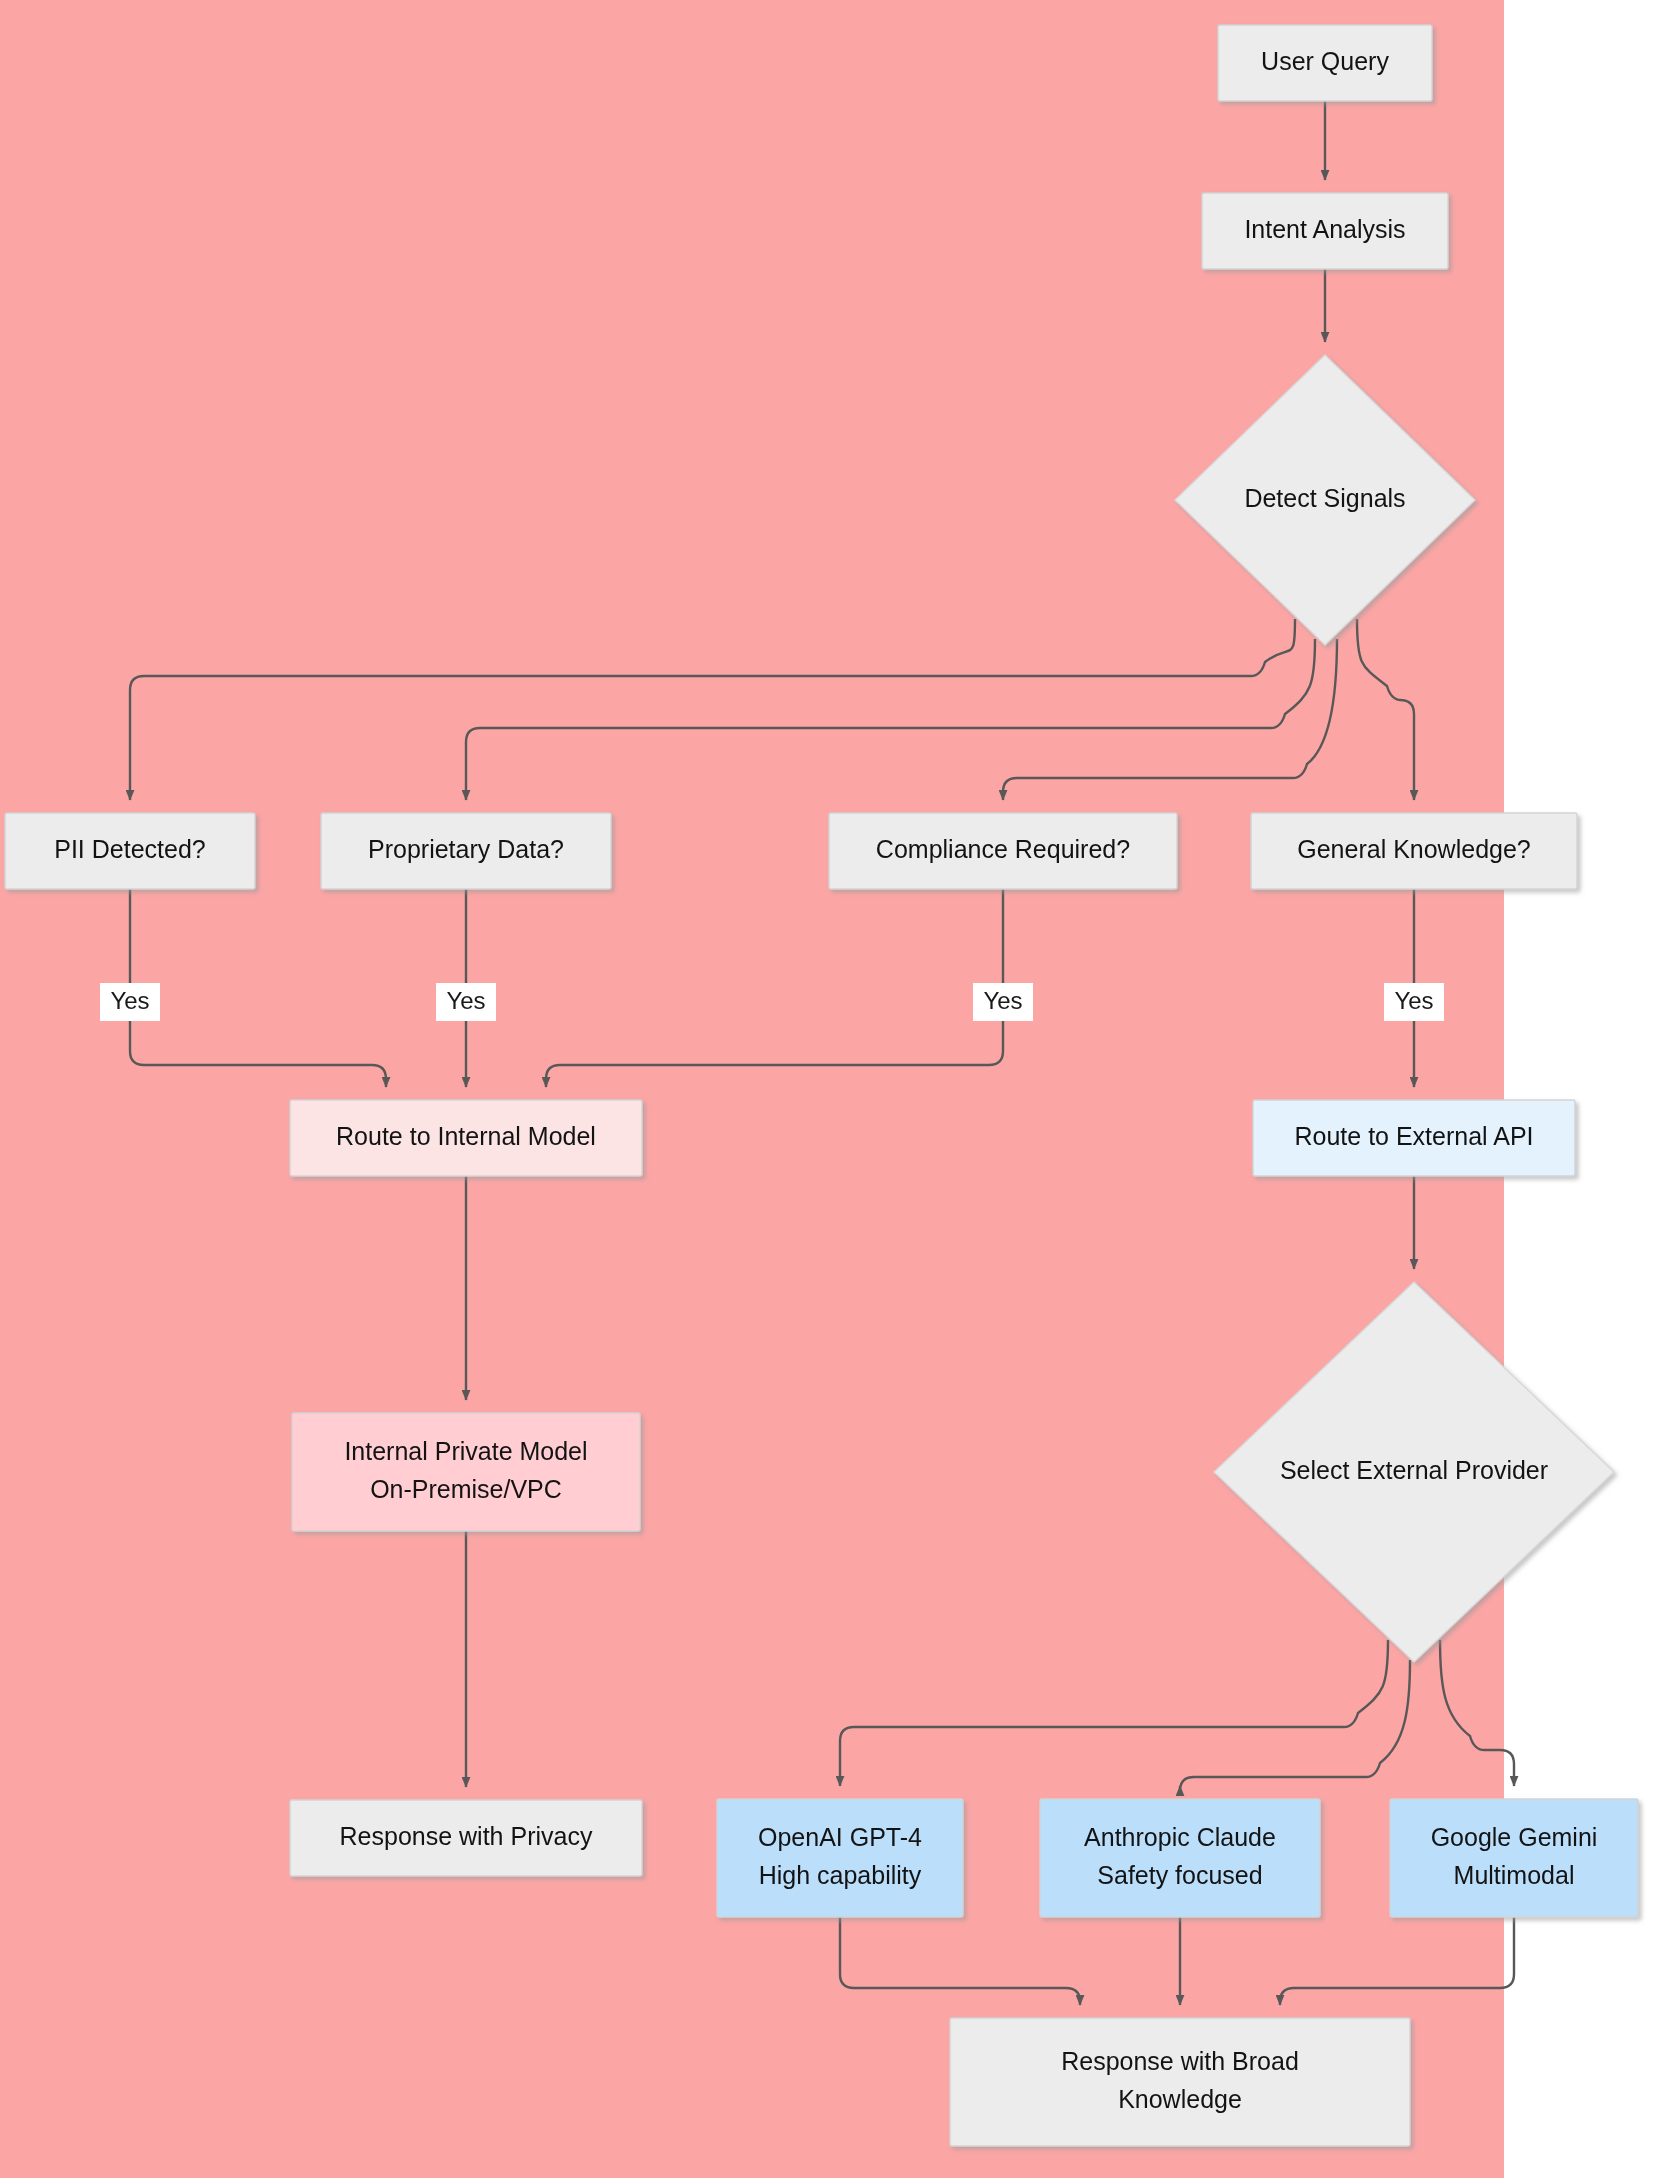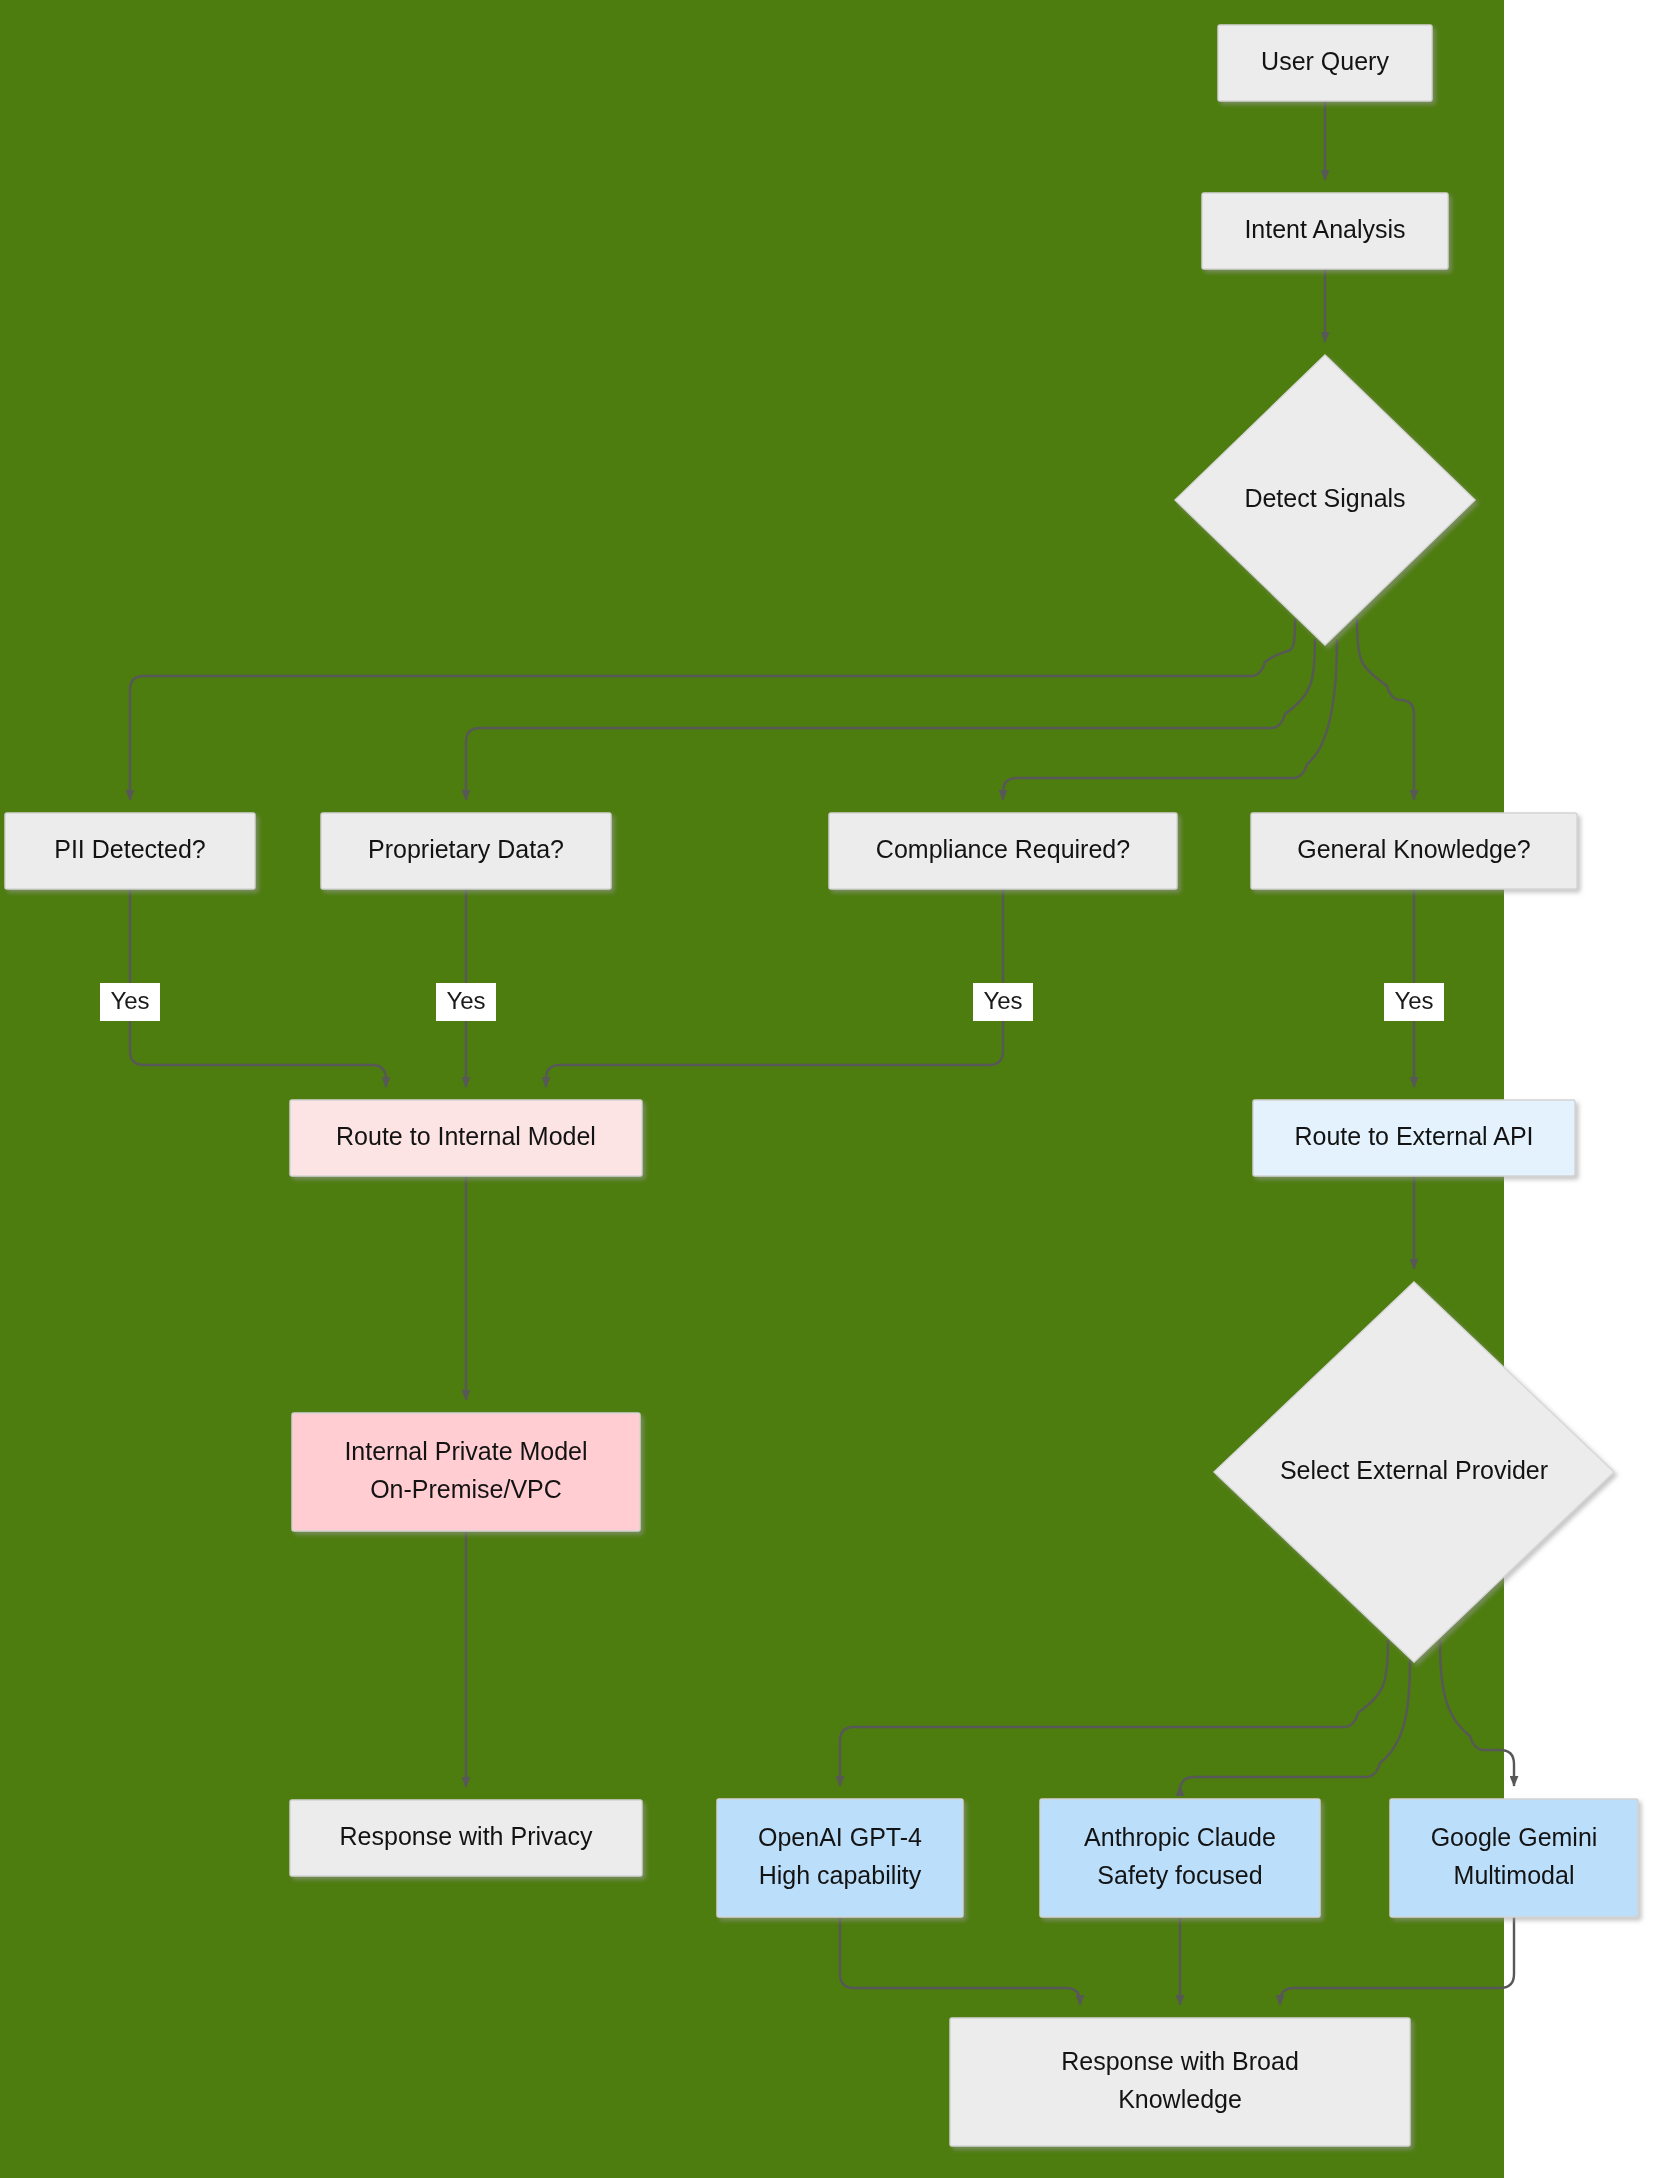--- a/index.html
+++ b/index.html
@@ -10,21 +10,21 @@
   body {
     width: 1678px;
     height: 2178px;
     font-family: "Liberation Sans", sans-serif;
     overflow: hidden;
   }
   #flowchart-root {
     position: relative;
     width: 1504px;
     height: 2178px;
-    background: #4d7c0f;
+    background: #fca5a5;
   }
   svg.diagram-canvas {
     display: block;
     width: 1678px;
     height: 2178px;
   }
   .node-label {
     font-family: "Liberation Sans", sans-serif;
     font-size: 25px;
     fill: #131313;

